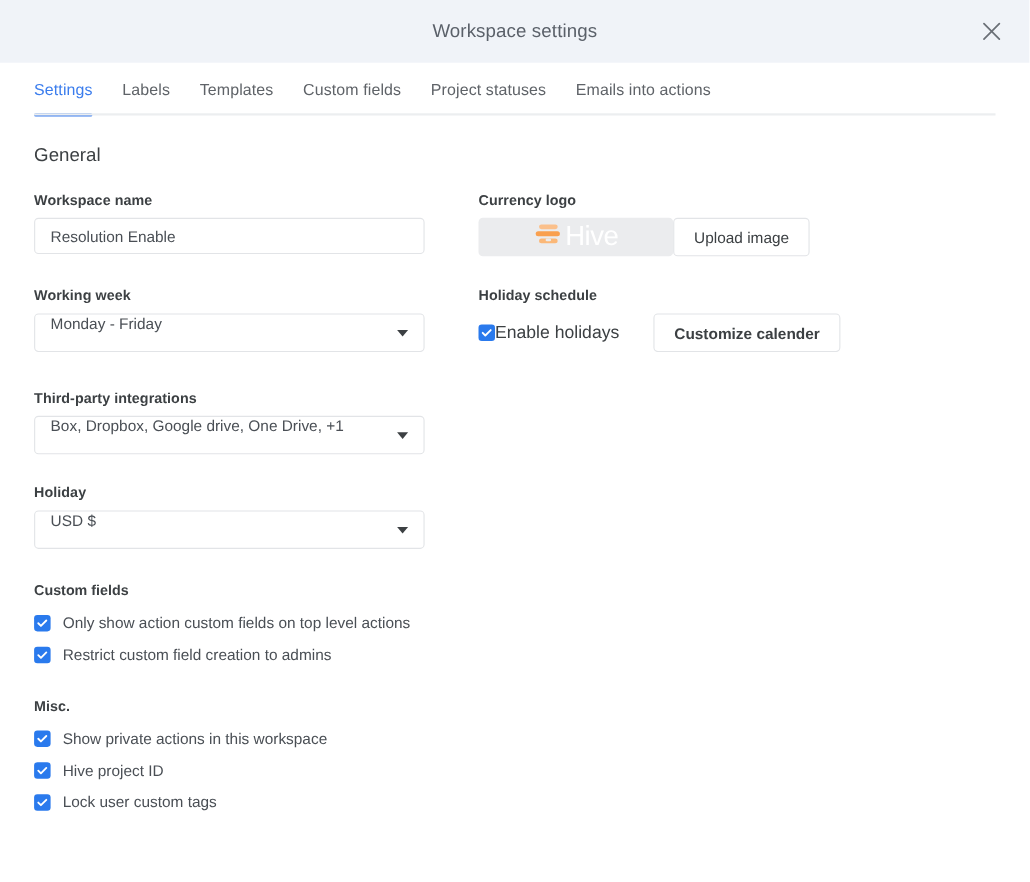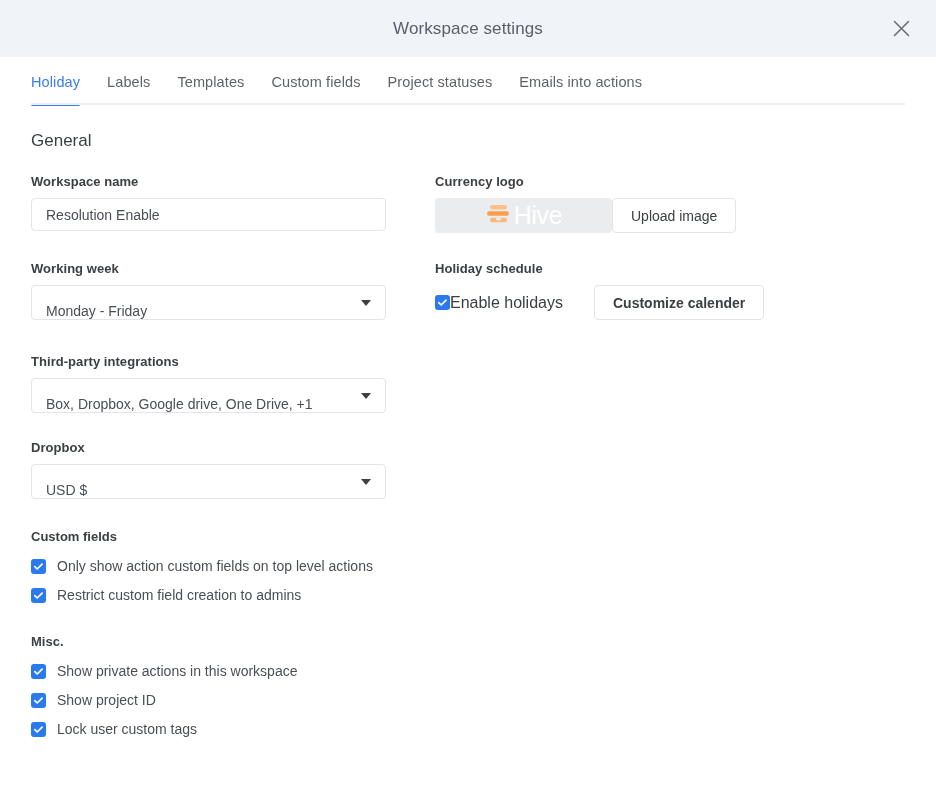--- a/index.html
+++ b/index.html
@@ -122,21 +122,21 @@
     color: #4a4f55;
   }
 
   .select {
     width: 355px;
     height: 35px;
     border: 1px solid #e2e4e7;
     border-radius: 4px;
     background: #fff;
     display: flex;
-    align-items: flex-end;
+    align-items: flex-start;
     padding: 0 14px;
     font-size: 14px;
     color: #4a4f55;
     position: relative;
     cursor: pointer;
   }
   .select .caret {
     position: absolute;
     right: 14px;
     top: 50%;
@@ -236,21 +236,21 @@
     <span>
       <svg width="19" height="19" viewBox="0 0 19 19">
         <path d="M2.5 2.5 L16.5 16.5 M16.5 2.5 L2.5 16.5" stroke="#6b7077" stroke-width="1.6" stroke-linecap="round" fill="none"></path>
       </svg>
     </span>
   </div>
 </div>
 
 <div class="tabbar">
   <div class="tab active">
-    <span>Holiday</span>
+    <span>Settings</span>
   </div>
   <div class="tab">
     <span>Labels</span>
   </div>
   <div class="tab">
     <span>Templates</span>
   </div>
   <div class="tab">
     <span>Custom fields</span>
   </div>
@@ -327,21 +327,21 @@
     <div class="field-label">Third-party integrations</div>
     <div class="select">
       <span>Box, Dropbox, Google drive, One Drive,  +1</span>
       <span class="caret"></span>
     </div>
   </div>
 
   <div class="spacer-27"></div>
 
   <div>
-    <div class="field-label">Dropbox</div>
+    <div class="field-label">Holiday</div>
     <div class="select">
       <span>USD $</span>
       <span class="caret"></span>
     </div>
   </div>
 
   <div class="spacer-30"></div>
 
   <div>
     <div class="group-title">Custom fields</div>
@@ -378,21 +378,21 @@
       </span>
       <span class="cb-label">Show private actions in this workspace</span>
     </div>
 
     <div class="cb-row">
       <span class="cb">
         <svg width="11" height="11" viewBox="0 0 11 11">
           <path d="M1.8 5.6 L4.2 8 L9.1 3.1" stroke="#ffffff" stroke-width="1.7" fill="none" stroke-linecap="round" stroke-linejoin="round"></path>
         </svg>
       </span>
-      <span class="cb-label">Show project ID</span>
+      <span class="cb-label">Hive project ID</span>
     </div>
 
     <div class="cb-row">
       <span class="cb">
         <svg width="11" height="11" viewBox="0 0 11 11">
           <path d="M1.8 5.6 L4.2 8 L9.1 3.1" stroke="#ffffff" stroke-width="1.7" fill="none" stroke-linecap="round" stroke-linejoin="round"></path>
         </svg>
       </span>
       <span class="cb-label">Lock user custom tags</span>
     </div>

